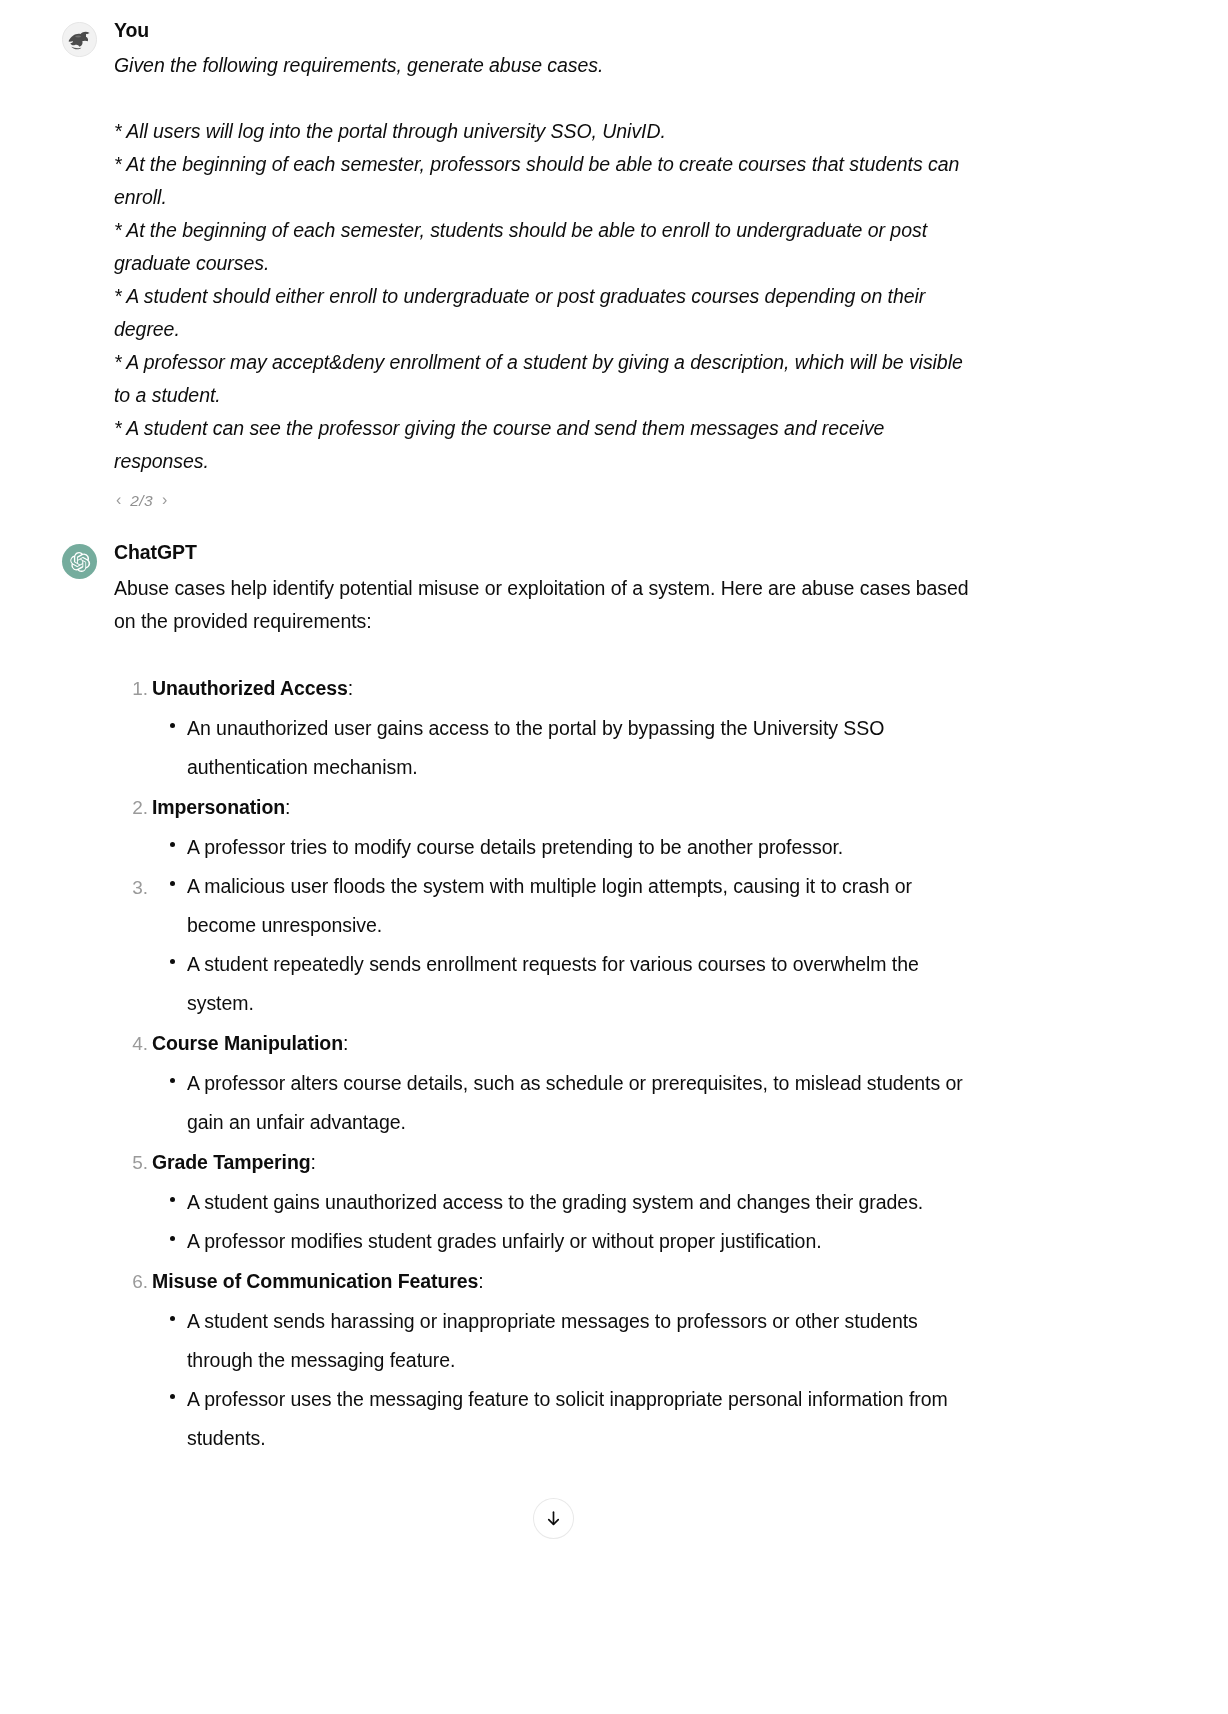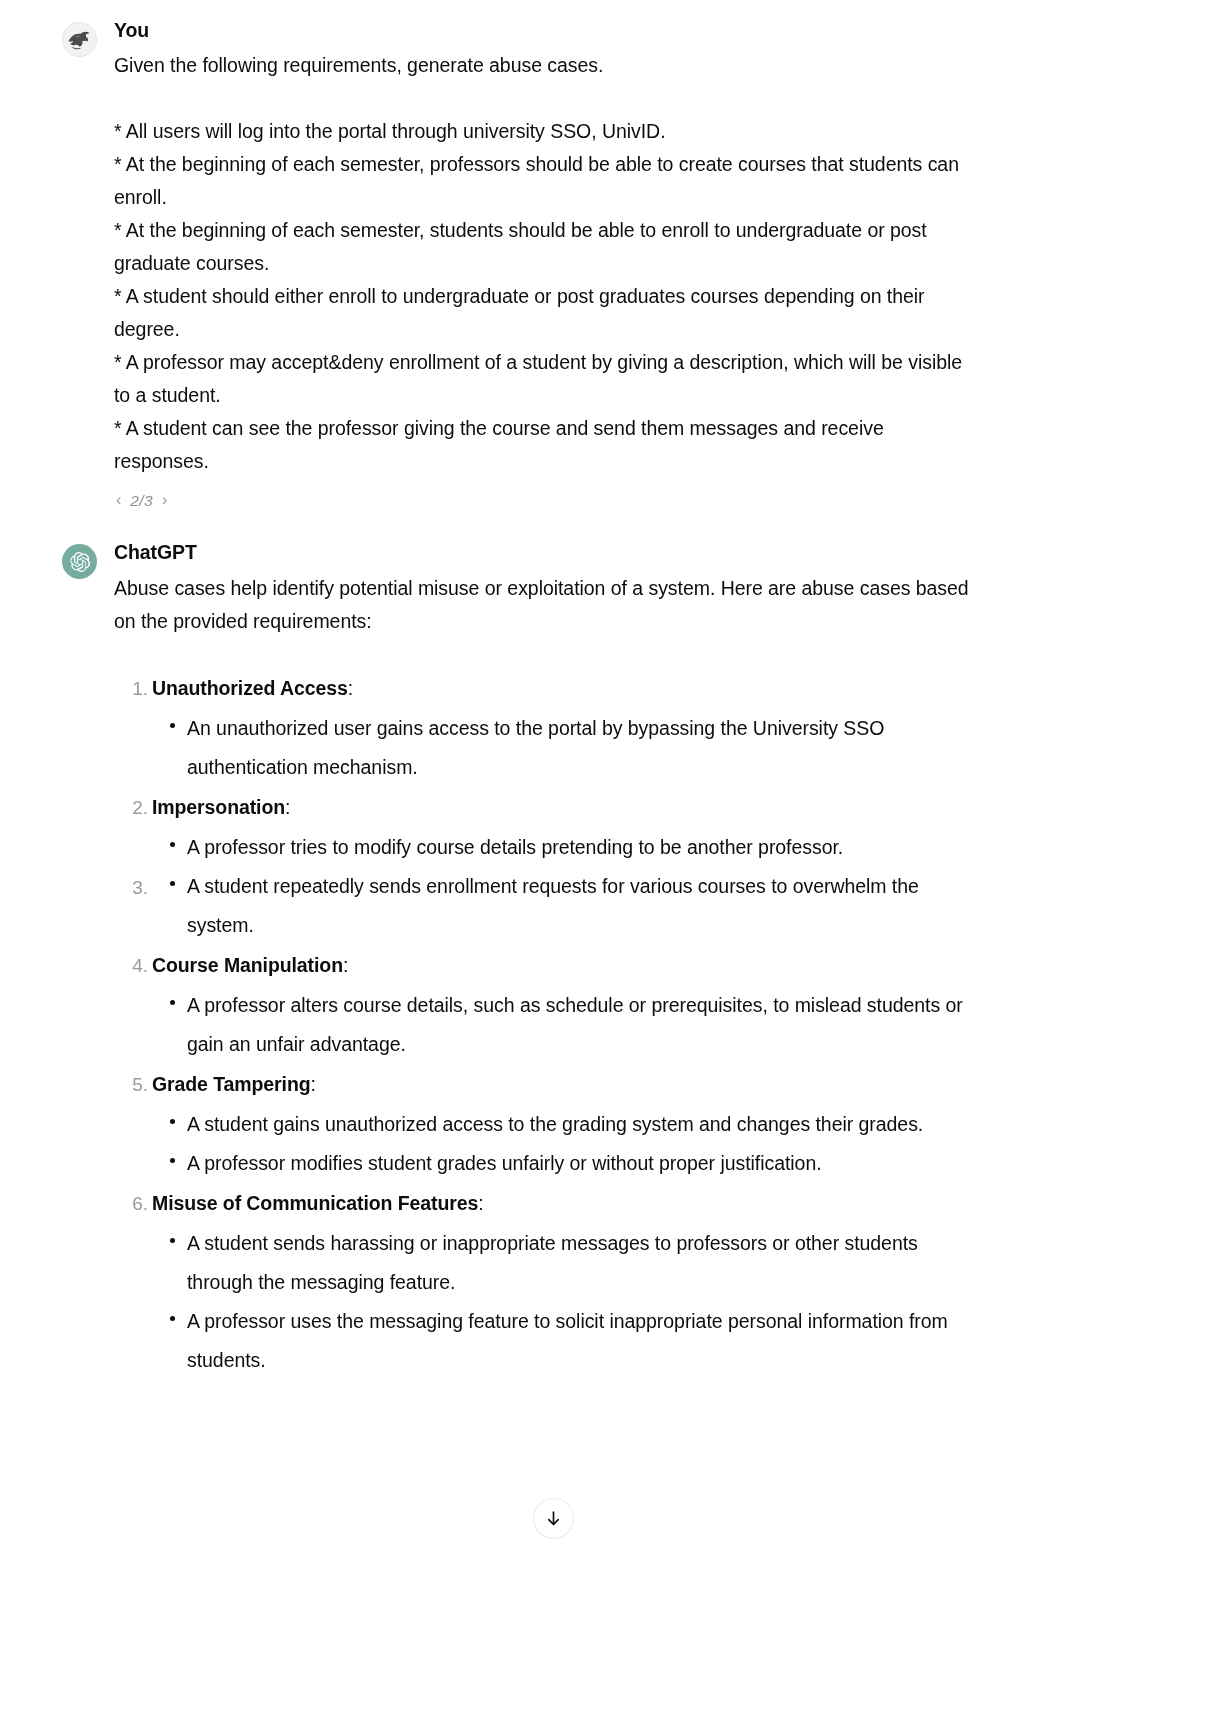--- a/index.html
+++ b/index.html
@@ -71,20 +71,21 @@
     justify-content: center;
   }
   .avatar-gpt svg { width: 22px; height: 22px; display: block; }
 
   
   .user-text {
     font-size: 19.5px;
     line-height: 33px;
     color: #0d0d0d;
     letter-spacing: -0.05px;
+    font-style: italic;
   }
   .user-text p { margin: 0; }
   .user-text .spacer { height: 33px; }
 
   
   .pager {
     display: flex;
     align-items: center;
     gap: 7px;
     margin-top: 12px;
@@ -258,20 +259,21 @@
 
         <li>
           <div class="item-title"><span>Impersonation</span><span class="colon">:</span></div>
           <ul class="sub-list">
             <li>A professor tries to modify course details pretending to be another professor.</li>
           </ul>
         </li>
 
         <li>
           <ul class="sub-list">
+            <li>A malicious user floods the system with multiple login attempts, causing it to crash or become unresponsive.</li>
             <li>A student repeatedly sends enrollment requests for various courses to overwhelm the system.</li>
           </ul>
         </li>
 
         <li>
           <div class="item-title"><span>Course Manipulation</span><span class="colon">:</span></div>
           <ul class="sub-list">
             <li>A professor alters course details, such as schedule or prerequisites, to mislead students or gain an unfair advantage.</li>
           </ul>
         </li>

